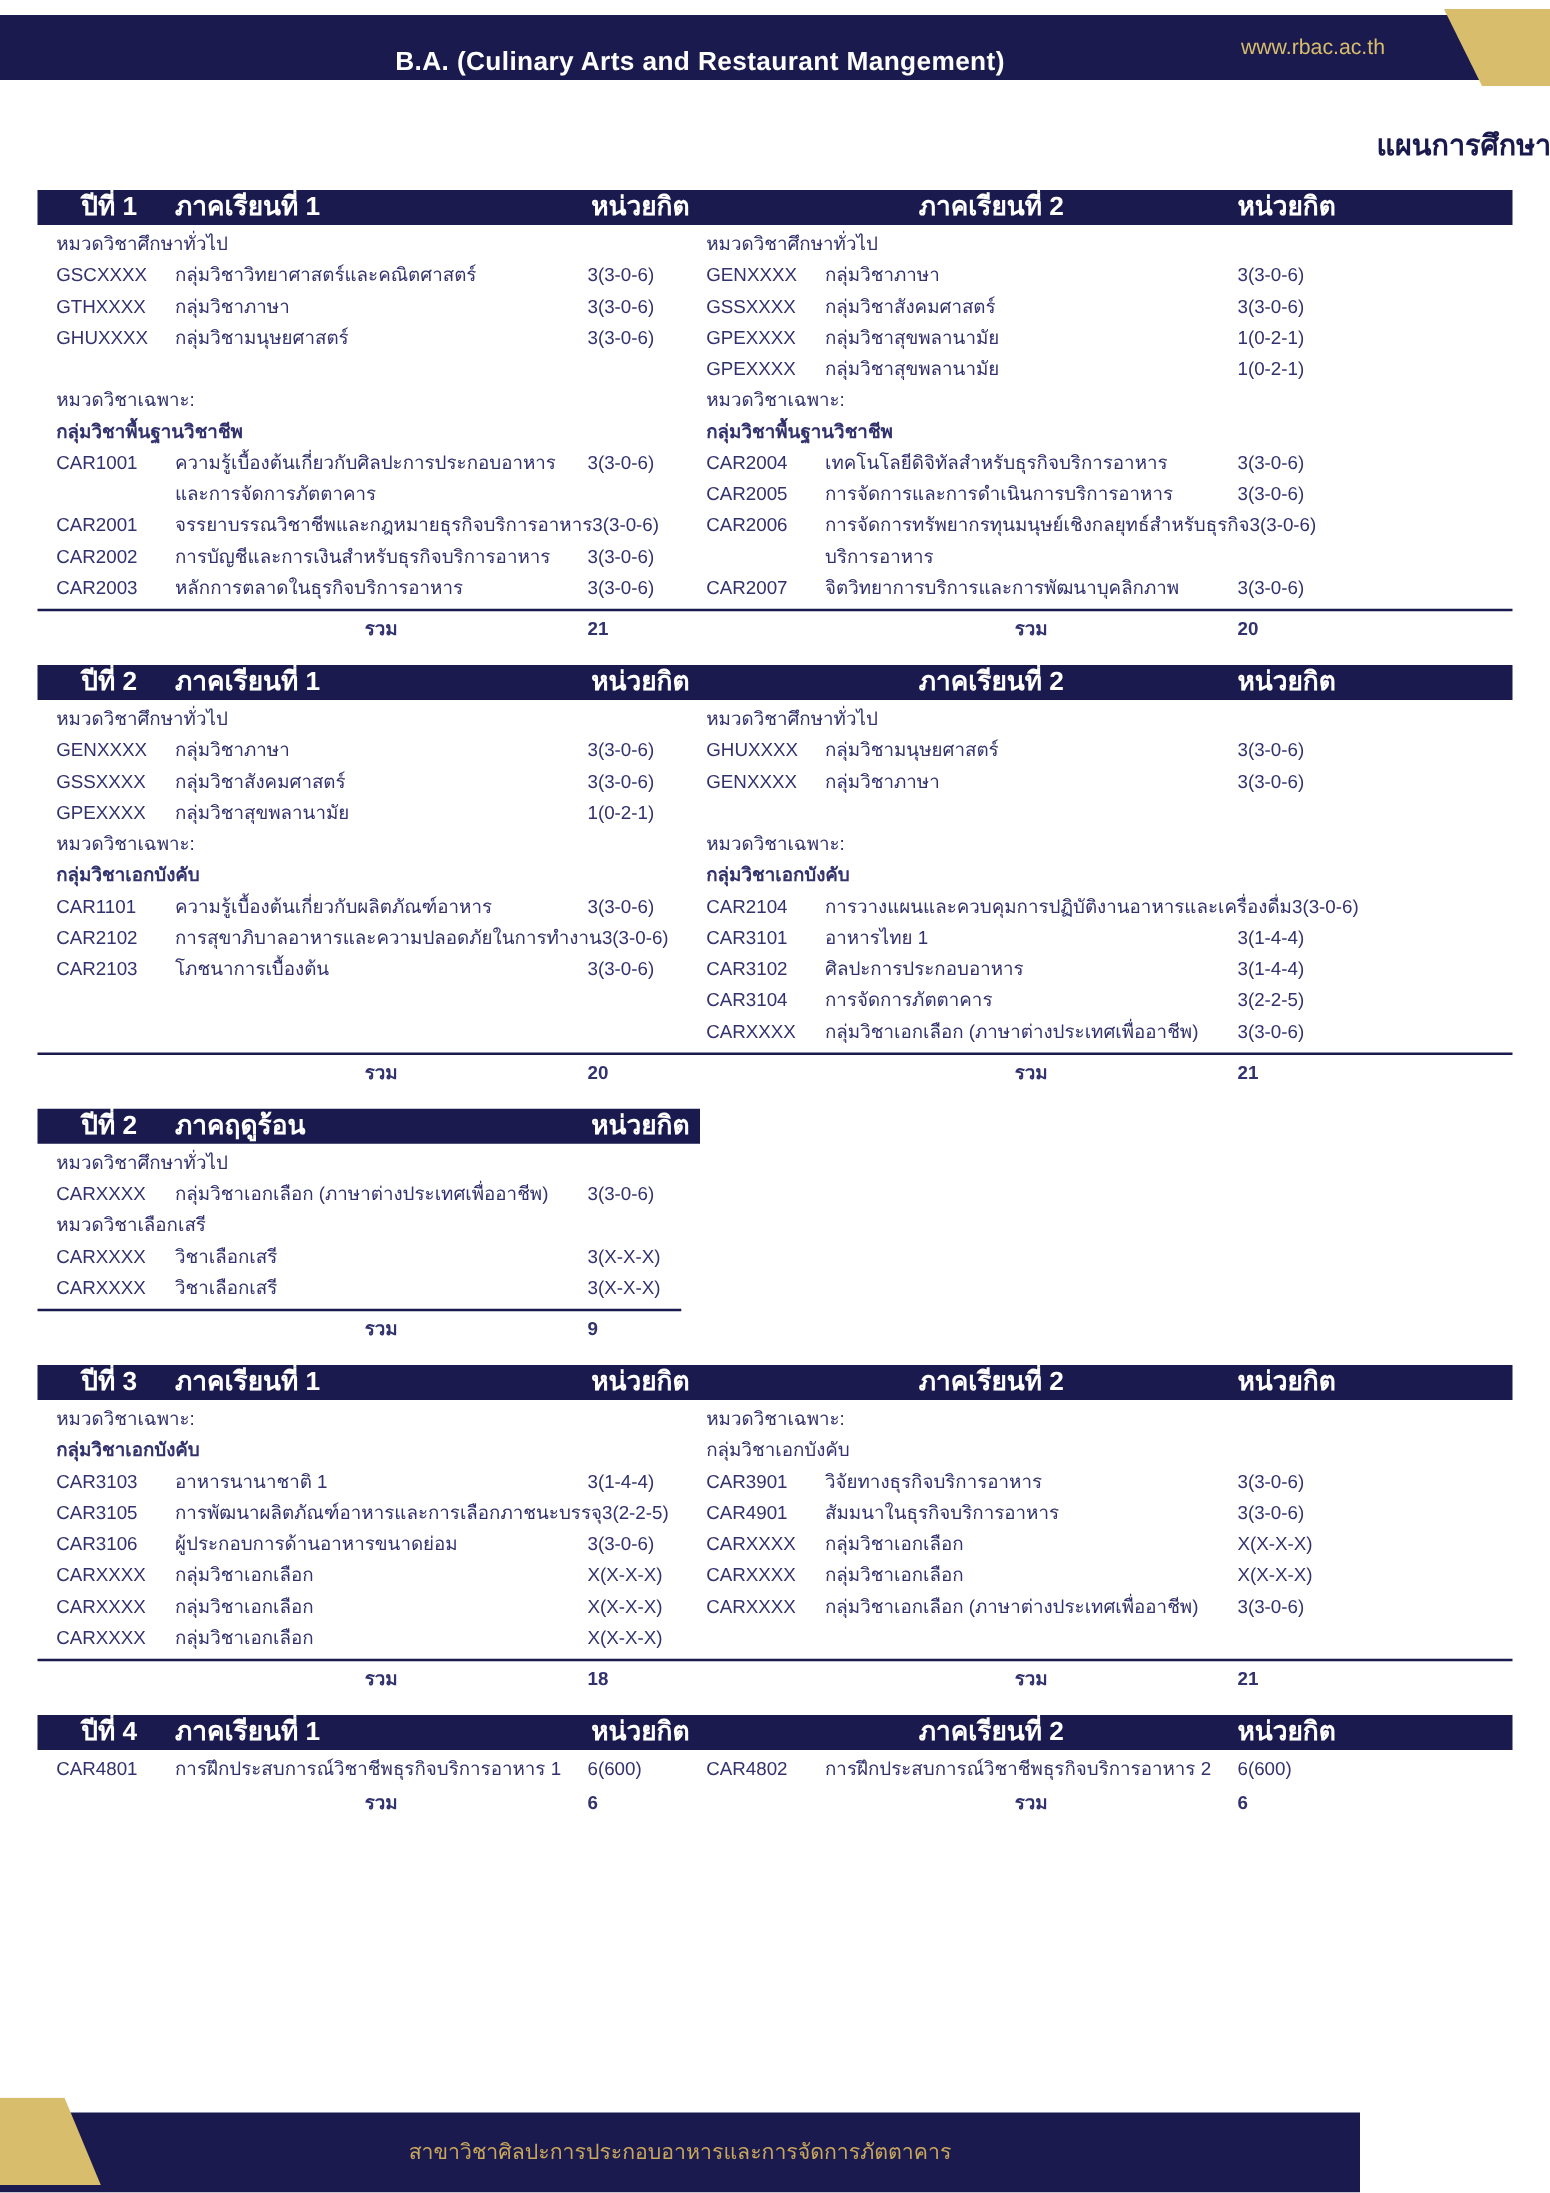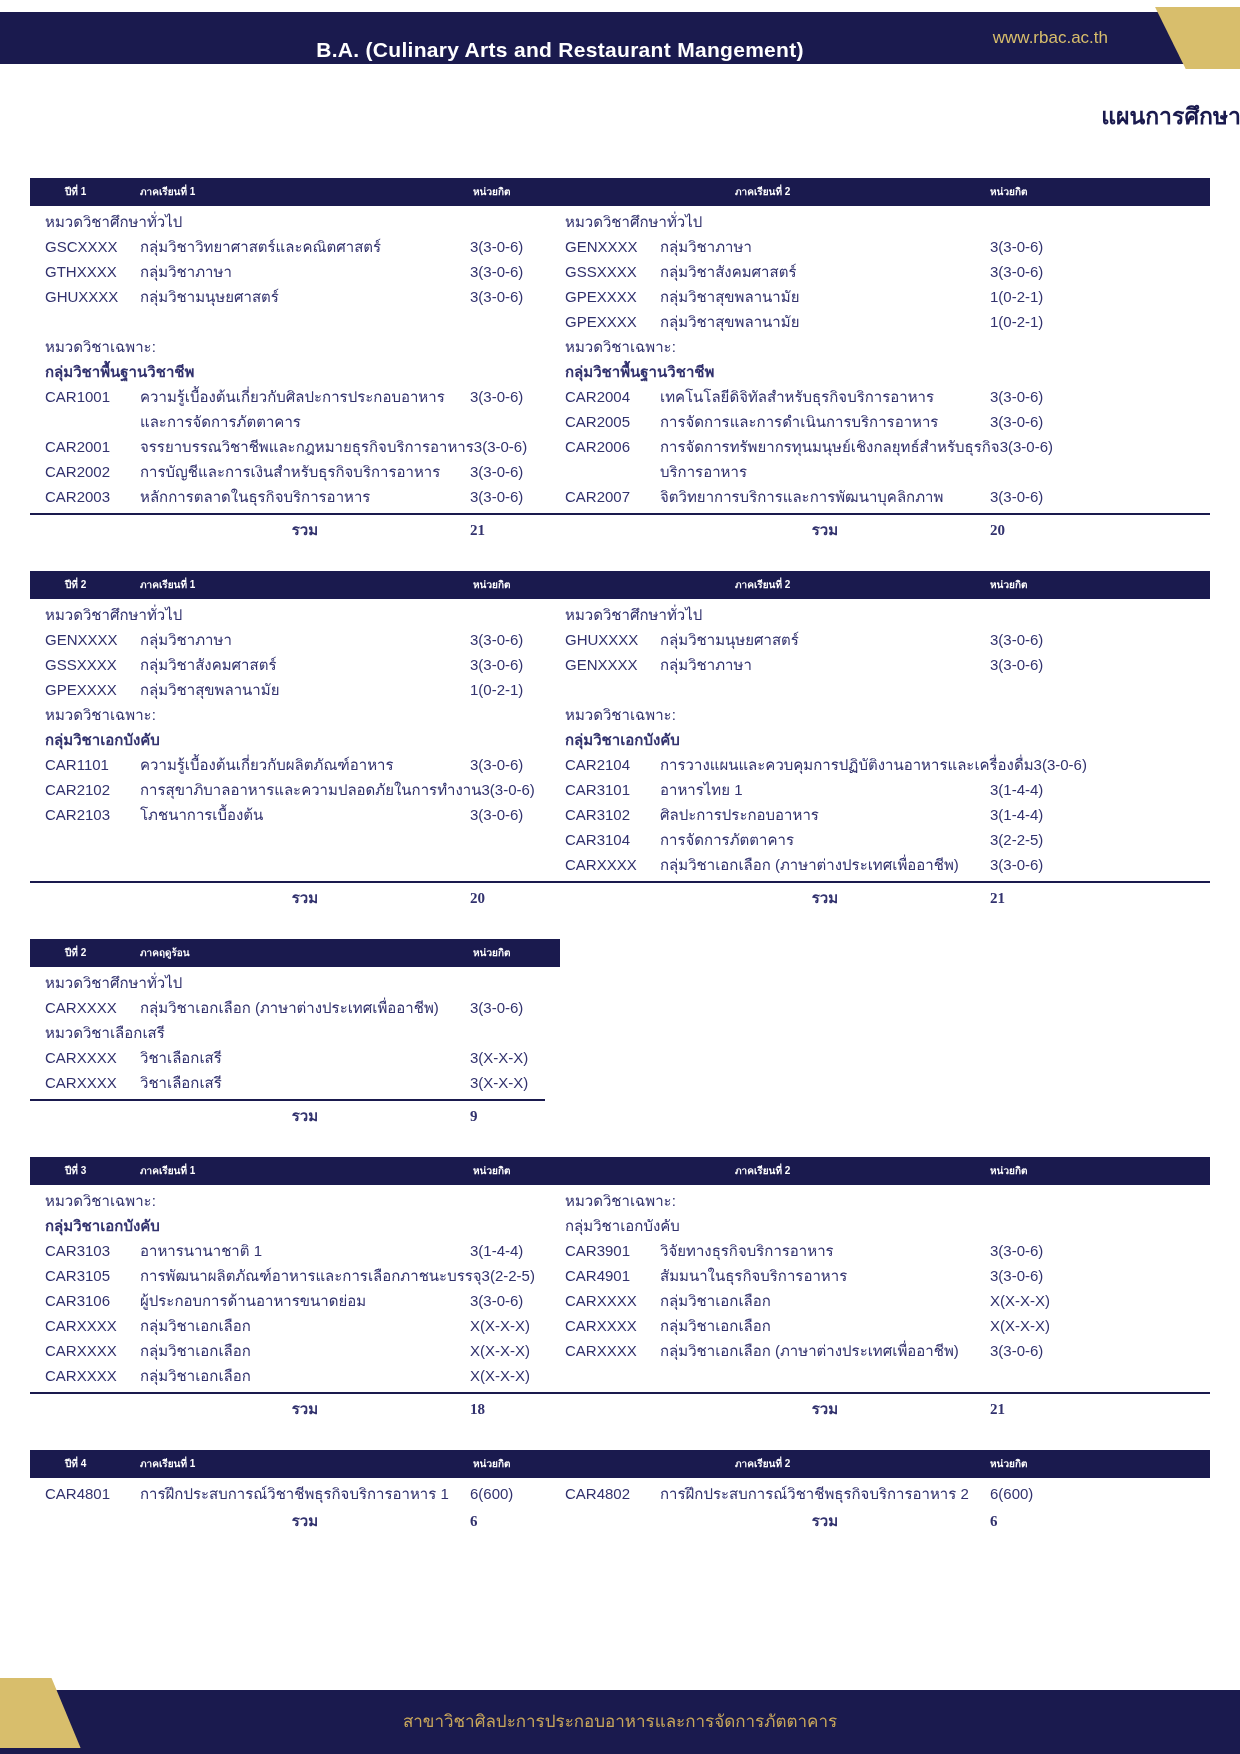--- a/index.html
+++ b/index.html
@@ -15,21 +15,21 @@
   .top-site{position:absolute;right:132px;top:0;height:36px;line-height:52px;color:var(--gold,#d8be6c);font-size:17px;}
   .top-chevron{position:absolute;right:0;top:7px;width:118px;height:62px;background:var(--gold,#d8be6c);
     clip-path:polygon(28% 0,100% 0,100% 100%,54% 100%);}
   
   .page-title{position:absolute;top:98px;left:1px;width:100%;text-align:right;
     font-size:23px;font-weight:bold;color:var(--navy,#1a1a4e);}
   
   #tables-root{position:absolute;top:152px;left:30px;width:1180px;}
   .table-block{margin-bottom:13px;}
   .t-header{position:relative;height:28px;background:var(--navy,#1a1a4e);color:#ffffff;
-    font-weight:bold;font-size:10px;margin-top:26px;}
+    font-weight:bold;font-size:21px;}
   .single .t-header{width:530px;}
   .t-header span{position:absolute;top:0;line-height:28px;white-space:nowrap;}
   .th-year{left:35px;}
   .th-sem1{left:110px;}
   .th-cr1{left:443px;}
   .th-sem2{left:705px;}
   .th-cr2{left:960px;}
   .t-body{display:flex;align-items:flex-start;padding-top:3px;}
   .t-col{flex:none;}
   .t-col.left{width:500px;margin-left:15px;}
@@ -43,23 +43,23 @@
   .row.course .name{white-space:nowrap;overflow:visible;}
   .row.course .credit{white-space:nowrap;}
   .t-total{display:flex;border-top:2.5px solid var(--navy,#1a1a4e);margin-top:4px;}
   .single .t-total{width:515px;}
   .no-rule .t-total{border-top:none;margin-top:0;}
   .t-total .half{display:grid;grid-template-columns:95px 1fr 75px;height:30px;line-height:30px;
     font-size:15px;font-weight:bold;flex:none;}
   .t-total .half.left{width:500px;margin-left:15px;}
   .t-total .half.right{width:500px;margin-left:20px;}
   .t-total .tl{grid-column:2;text-align:center;}
-  .t-total .tv{grid-column:3;font-family:Liberation Serif, serif;}
+  .t-total .tv{grid-column:3;}
   
-  .bottom-bar{position:absolute;left:0;bottom:0;width:1240px;height:64px;background:var(--navy,#1a1a4e);}
+  .bottom-bar{position:absolute;left:0;bottom:0;width:1088px;height:64px;background:var(--navy,#1a1a4e);}
   .bottom-text{position:absolute;left:0;right:0;top:0;height:64px;line-height:64px;text-align:center;
     color:var(--footerGold,#c9a75b);font-size:17px;}
   .bottom-chevron{position:absolute;left:0;top:-12px;width:112px;height:70px;background:var(--gold,#d8be6c);
     clip-path:polygon(0 0,46% 0,72% 100%,0 100%);}
 </style>
 </head>
 <body style="--navy: #1a1a4e; --gold: #d8be6c; --text: #32326e; --footerGold: #c9a75b;">
 
 <div class="top-bar">
   <div class="top-title">B.A. (Culinary Arts and Restaurant Mangement)</div>

